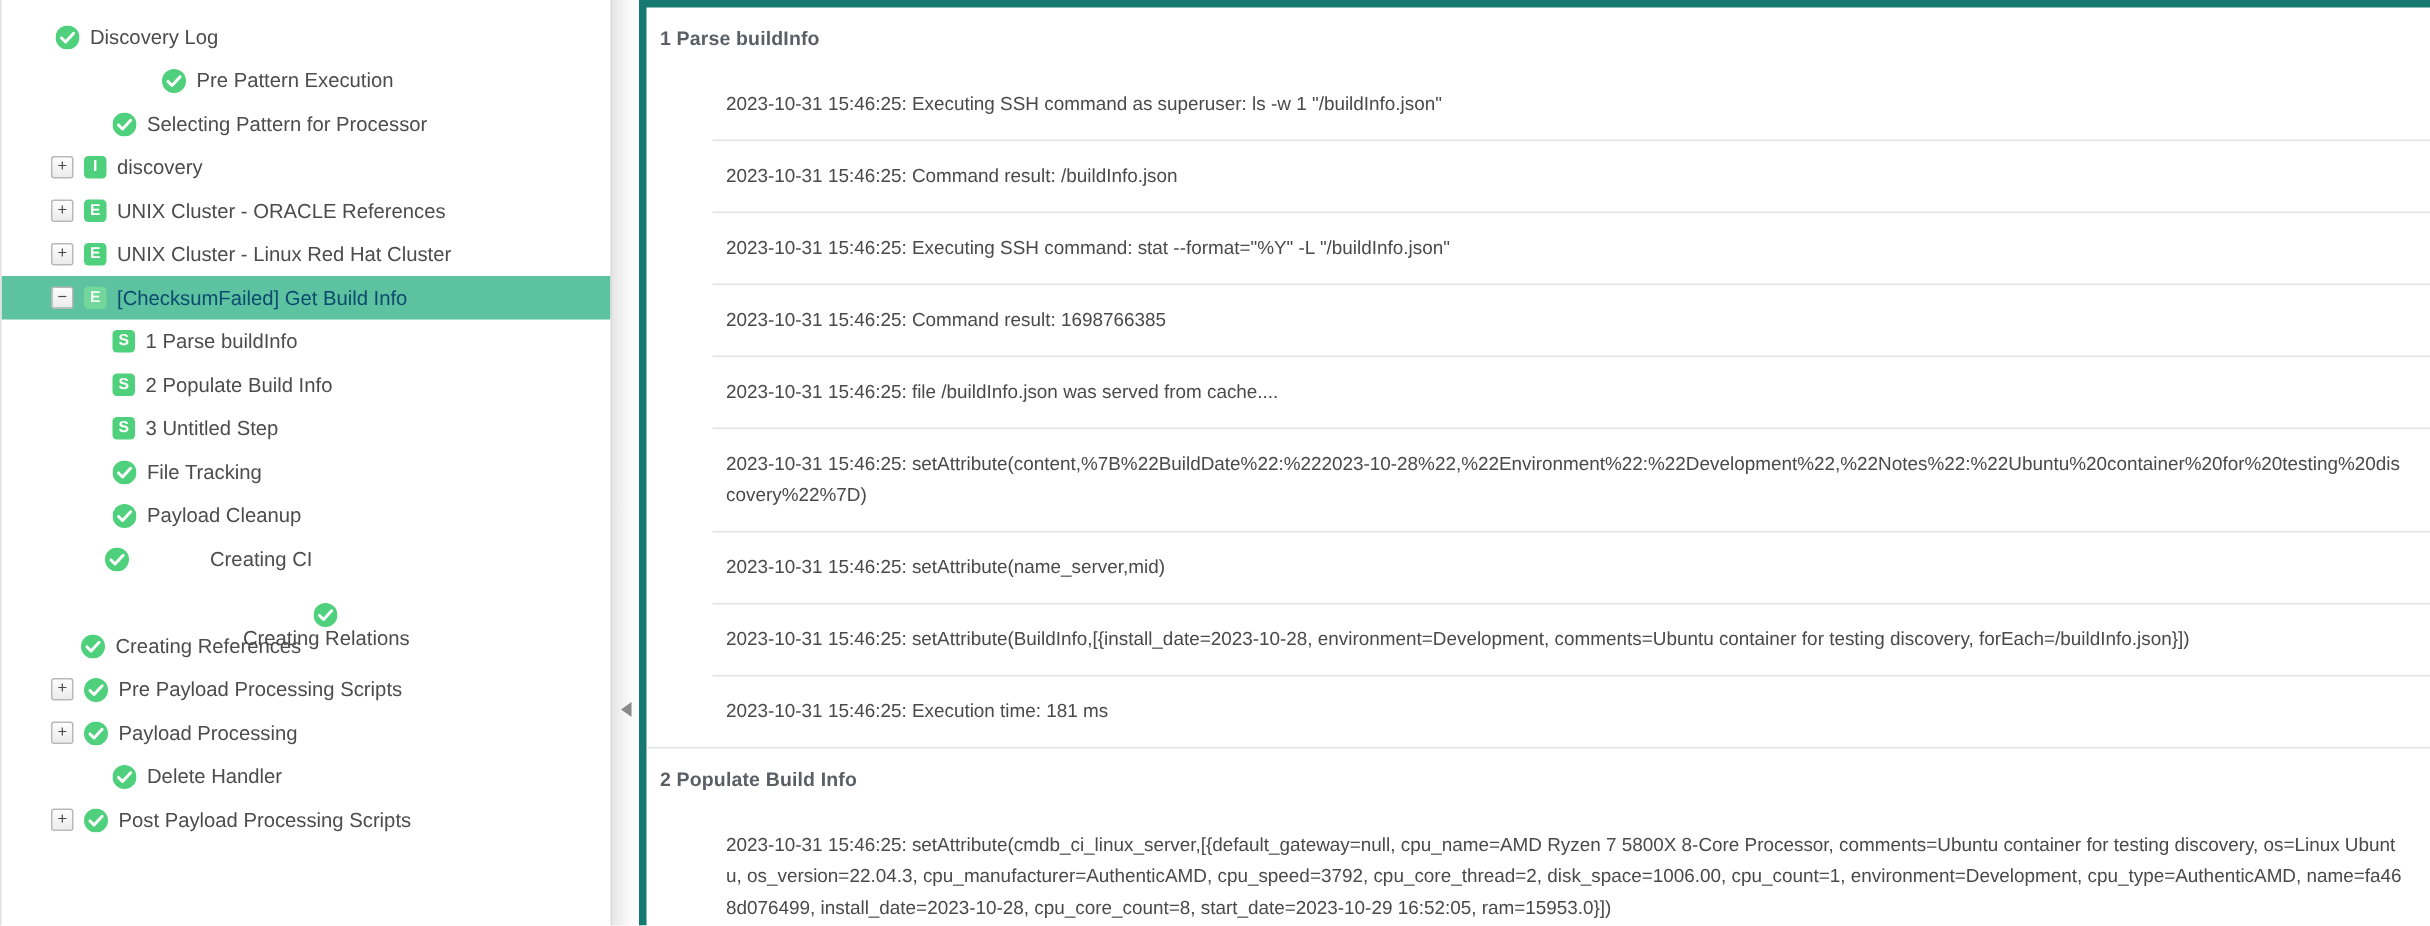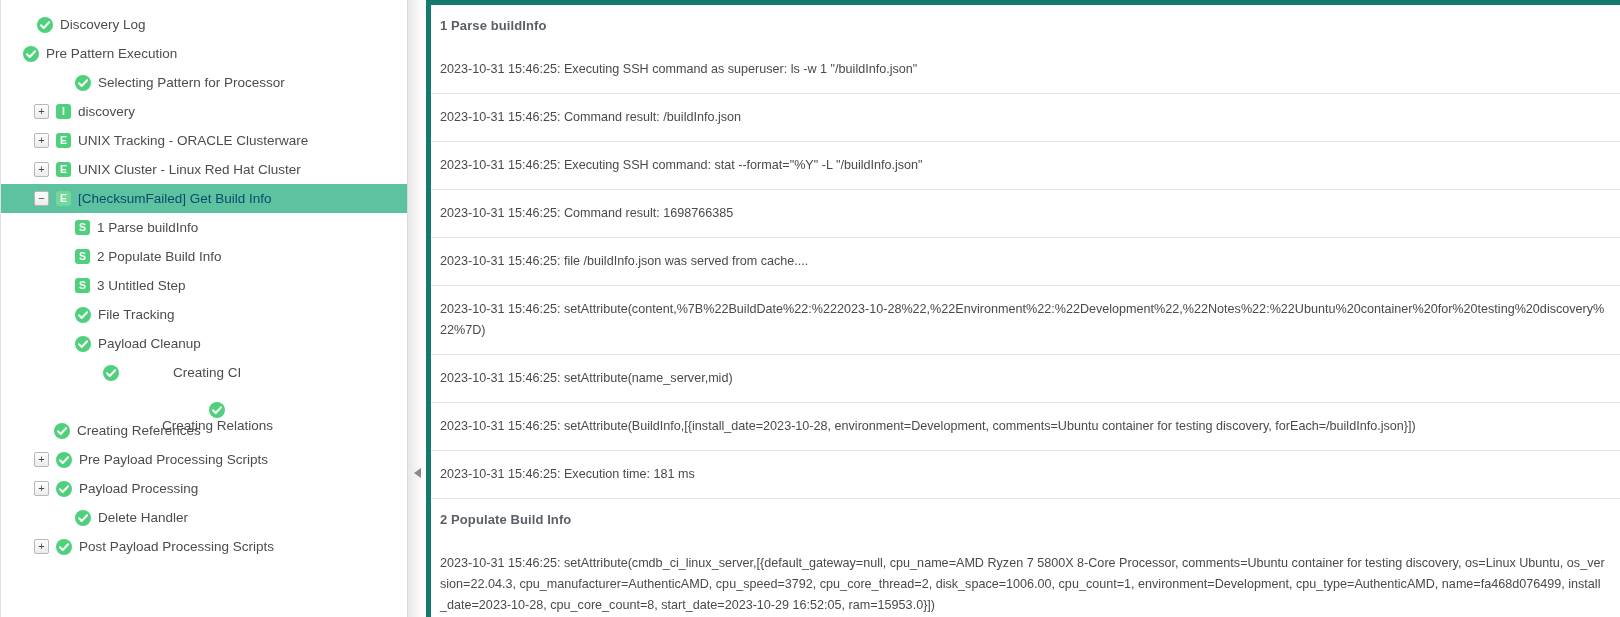--- a/index.html
+++ b/index.html
@@ -129,20 +129,21 @@
     letter-spacing: 0.1px;
   }
   .log-entry {
     font-size: 12.6px;
     color: #4a4a4a;
     border-top: 1px solid #e4e4e4;
     padding: 13px 14px 13px 9px;
     line-height: 21px;
     word-break: break-all;
     white-space: normal;
+    margin-left: 44px;
   }
   .log-entry.first { border-top: none; }
   .log-section-title.sub { border-top: 1px solid #e4e4e4; }
 </style>
 </head>
 <body>
 
 <div id="app">
 
   <div id="tree-panel">
@@ -150,21 +151,21 @@
         <div class="tree-row" style="padding-left: 14px;">
           <span class="expander-spacer"></span>
           <span class="ico">
             <svg viewBox="0 0 16 16" xmlns="http://www.w3.org/2000/svg">
               <circle cx="8" cy="8" r="8" fill="#4fd07c"></circle>
               <path d="M4 8.3 L6.7 11 L12.1 5.2" fill="none" stroke="#ffffff" stroke-width="2" stroke-linecap="round" stroke-linejoin="round"></path>
             </svg>
           </span>
           <span class="node-label">Discovery Log</span>
         </div>
-        <div class="tree-row" style="">
+        <div class="tree-row" style="padding-left: 52px; margin-left: 33px;">
           <span class="expander-spacer"></span>
           <span class="ico">
             <svg viewBox="0 0 16 16" xmlns="http://www.w3.org/2000/svg">
               <circle cx="8" cy="8" r="8" fill="#4fd07c"></circle>
               <path d="M4 8.3 L6.7 11 L12.1 5.2" fill="none" stroke="#ffffff" stroke-width="2" stroke-linecap="round" stroke-linejoin="round"></path>
             </svg>
           </span>
           <span class="node-label">Pre Pattern Execution</span>
         </div>
         <div class="tree-row" style="padding-left: 52px;">
@@ -178,21 +179,21 @@
           <span class="node-label">Selecting Pattern for Processor</span>
         </div>
         <div class="tree-row" style="padding-left: 33px;">
           <span class="expander">+</span>
           <span class="ico-letter">I</span>
           <span class="node-label">discovery</span>
         </div>
         <div class="tree-row" style="padding-left: 33px;">
           <span class="expander">+</span>
           <span class="ico-letter">E</span>
-          <span class="node-label">UNIX Tracking - ORACLE Clusterware</span>
+          <span class="node-label">UNIX Cluster - ORACLE References</span>
         </div>
         <div class="tree-row" style="padding-left: 33px;">
           <span class="expander">+</span>
           <span class="ico-letter">E</span>
           <span class="node-label">UNIX Cluster - Linux Red Hat Cluster</span>
         </div>
         <div class="tree-row selected" style="padding-left: 33px;">
           <span class="expander">−</span>
           <span class="ico-letter">E</span>
           <span class="node-label">[ChecksumFailed] Get Build Info</span>
@@ -225,21 +226,21 @@
         <div class="tree-row" style="padding-left: 52px;">
           <span class="expander-spacer"></span>
           <span class="ico">
             <svg viewBox="0 0 16 16" xmlns="http://www.w3.org/2000/svg">
               <circle cx="8" cy="8" r="8" fill="#4fd07c"></circle>
               <path d="M4 8.3 L6.7 11 L12.1 5.2" fill="none" stroke="#ffffff" stroke-width="2" stroke-linecap="round" stroke-linejoin="round"></path>
             </svg>
           </span>
           <span class="node-label">Payload Cleanup</span>
         </div>
-        <div class="tree-row" style="padding-left: 33px; gap: 47px;">
+        <div class="tree-row" style=" gap: 47px;">
           <span class="expander-spacer"></span>
           <span class="ico">
             <svg viewBox="0 0 16 16" xmlns="http://www.w3.org/2000/svg">
               <circle cx="8" cy="8" r="8" fill="#4fd07c"></circle>
               <path d="M4 8.3 L6.7 11 L12.1 5.2" fill="none" stroke="#ffffff" stroke-width="2" stroke-linecap="round" stroke-linejoin="round"></path>
             </svg>
           </span>
           <span class="node-label">Creating CI</span>
         </div>
         <div class="tree-row" style="padding-left: 33px; flex-direction: column;">

